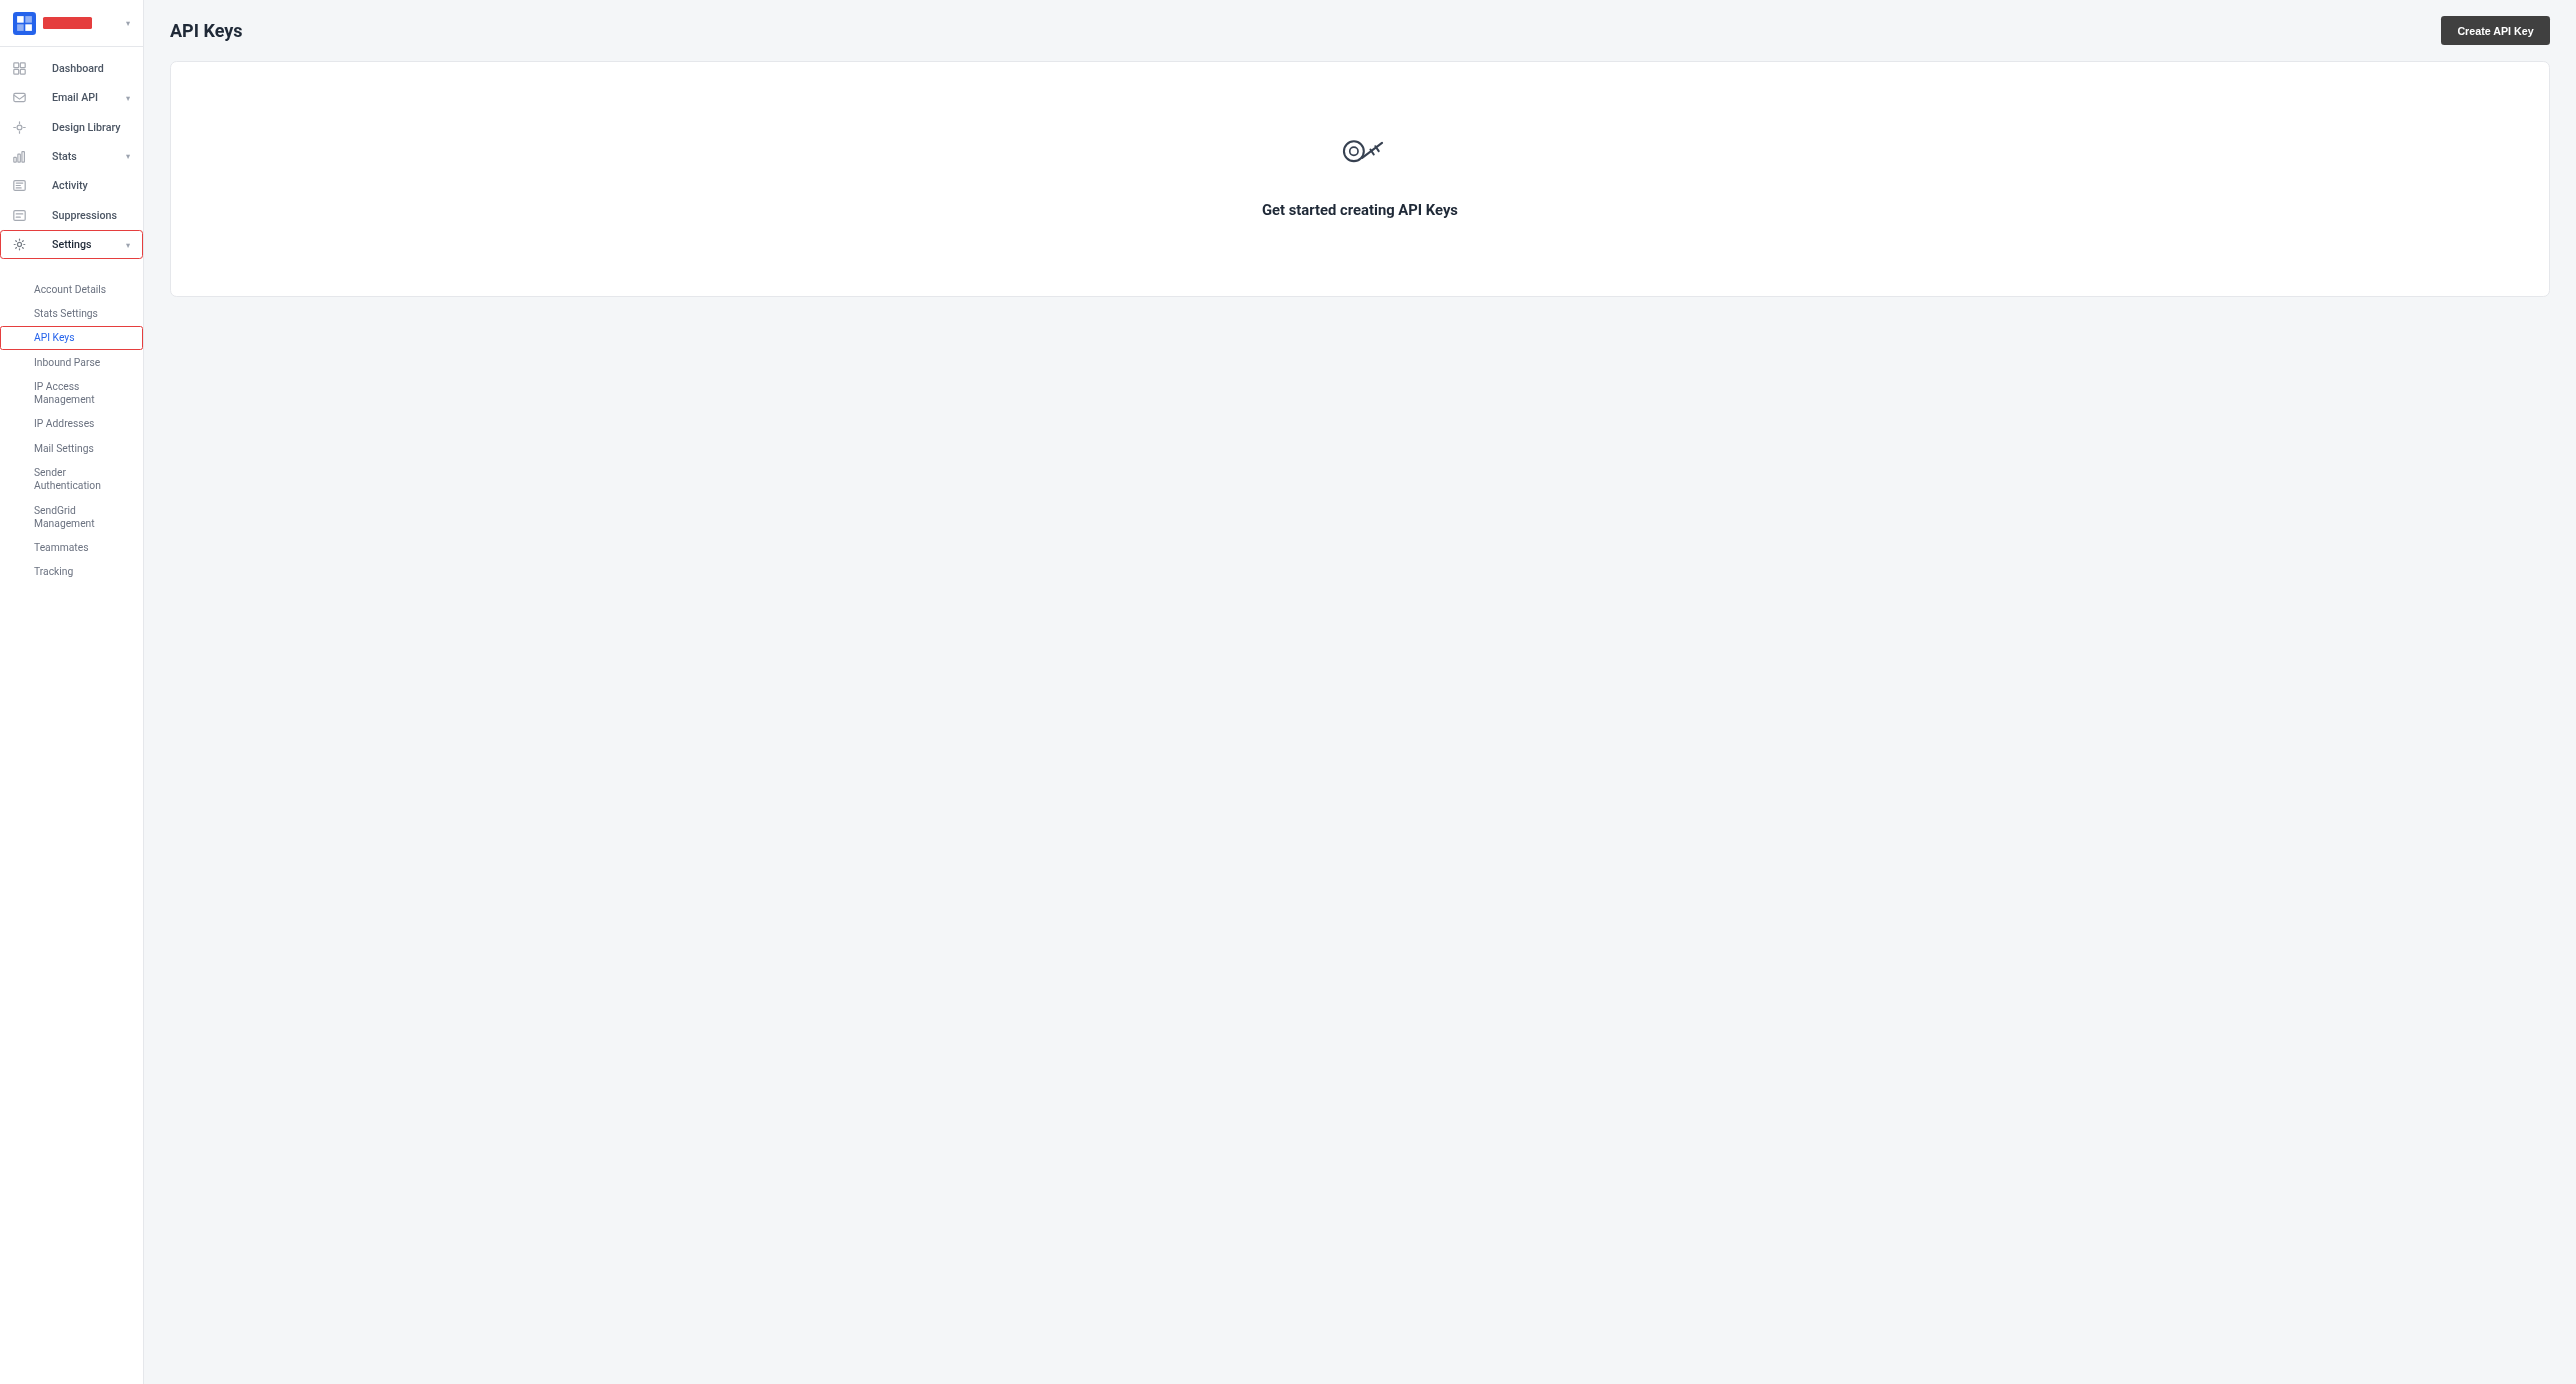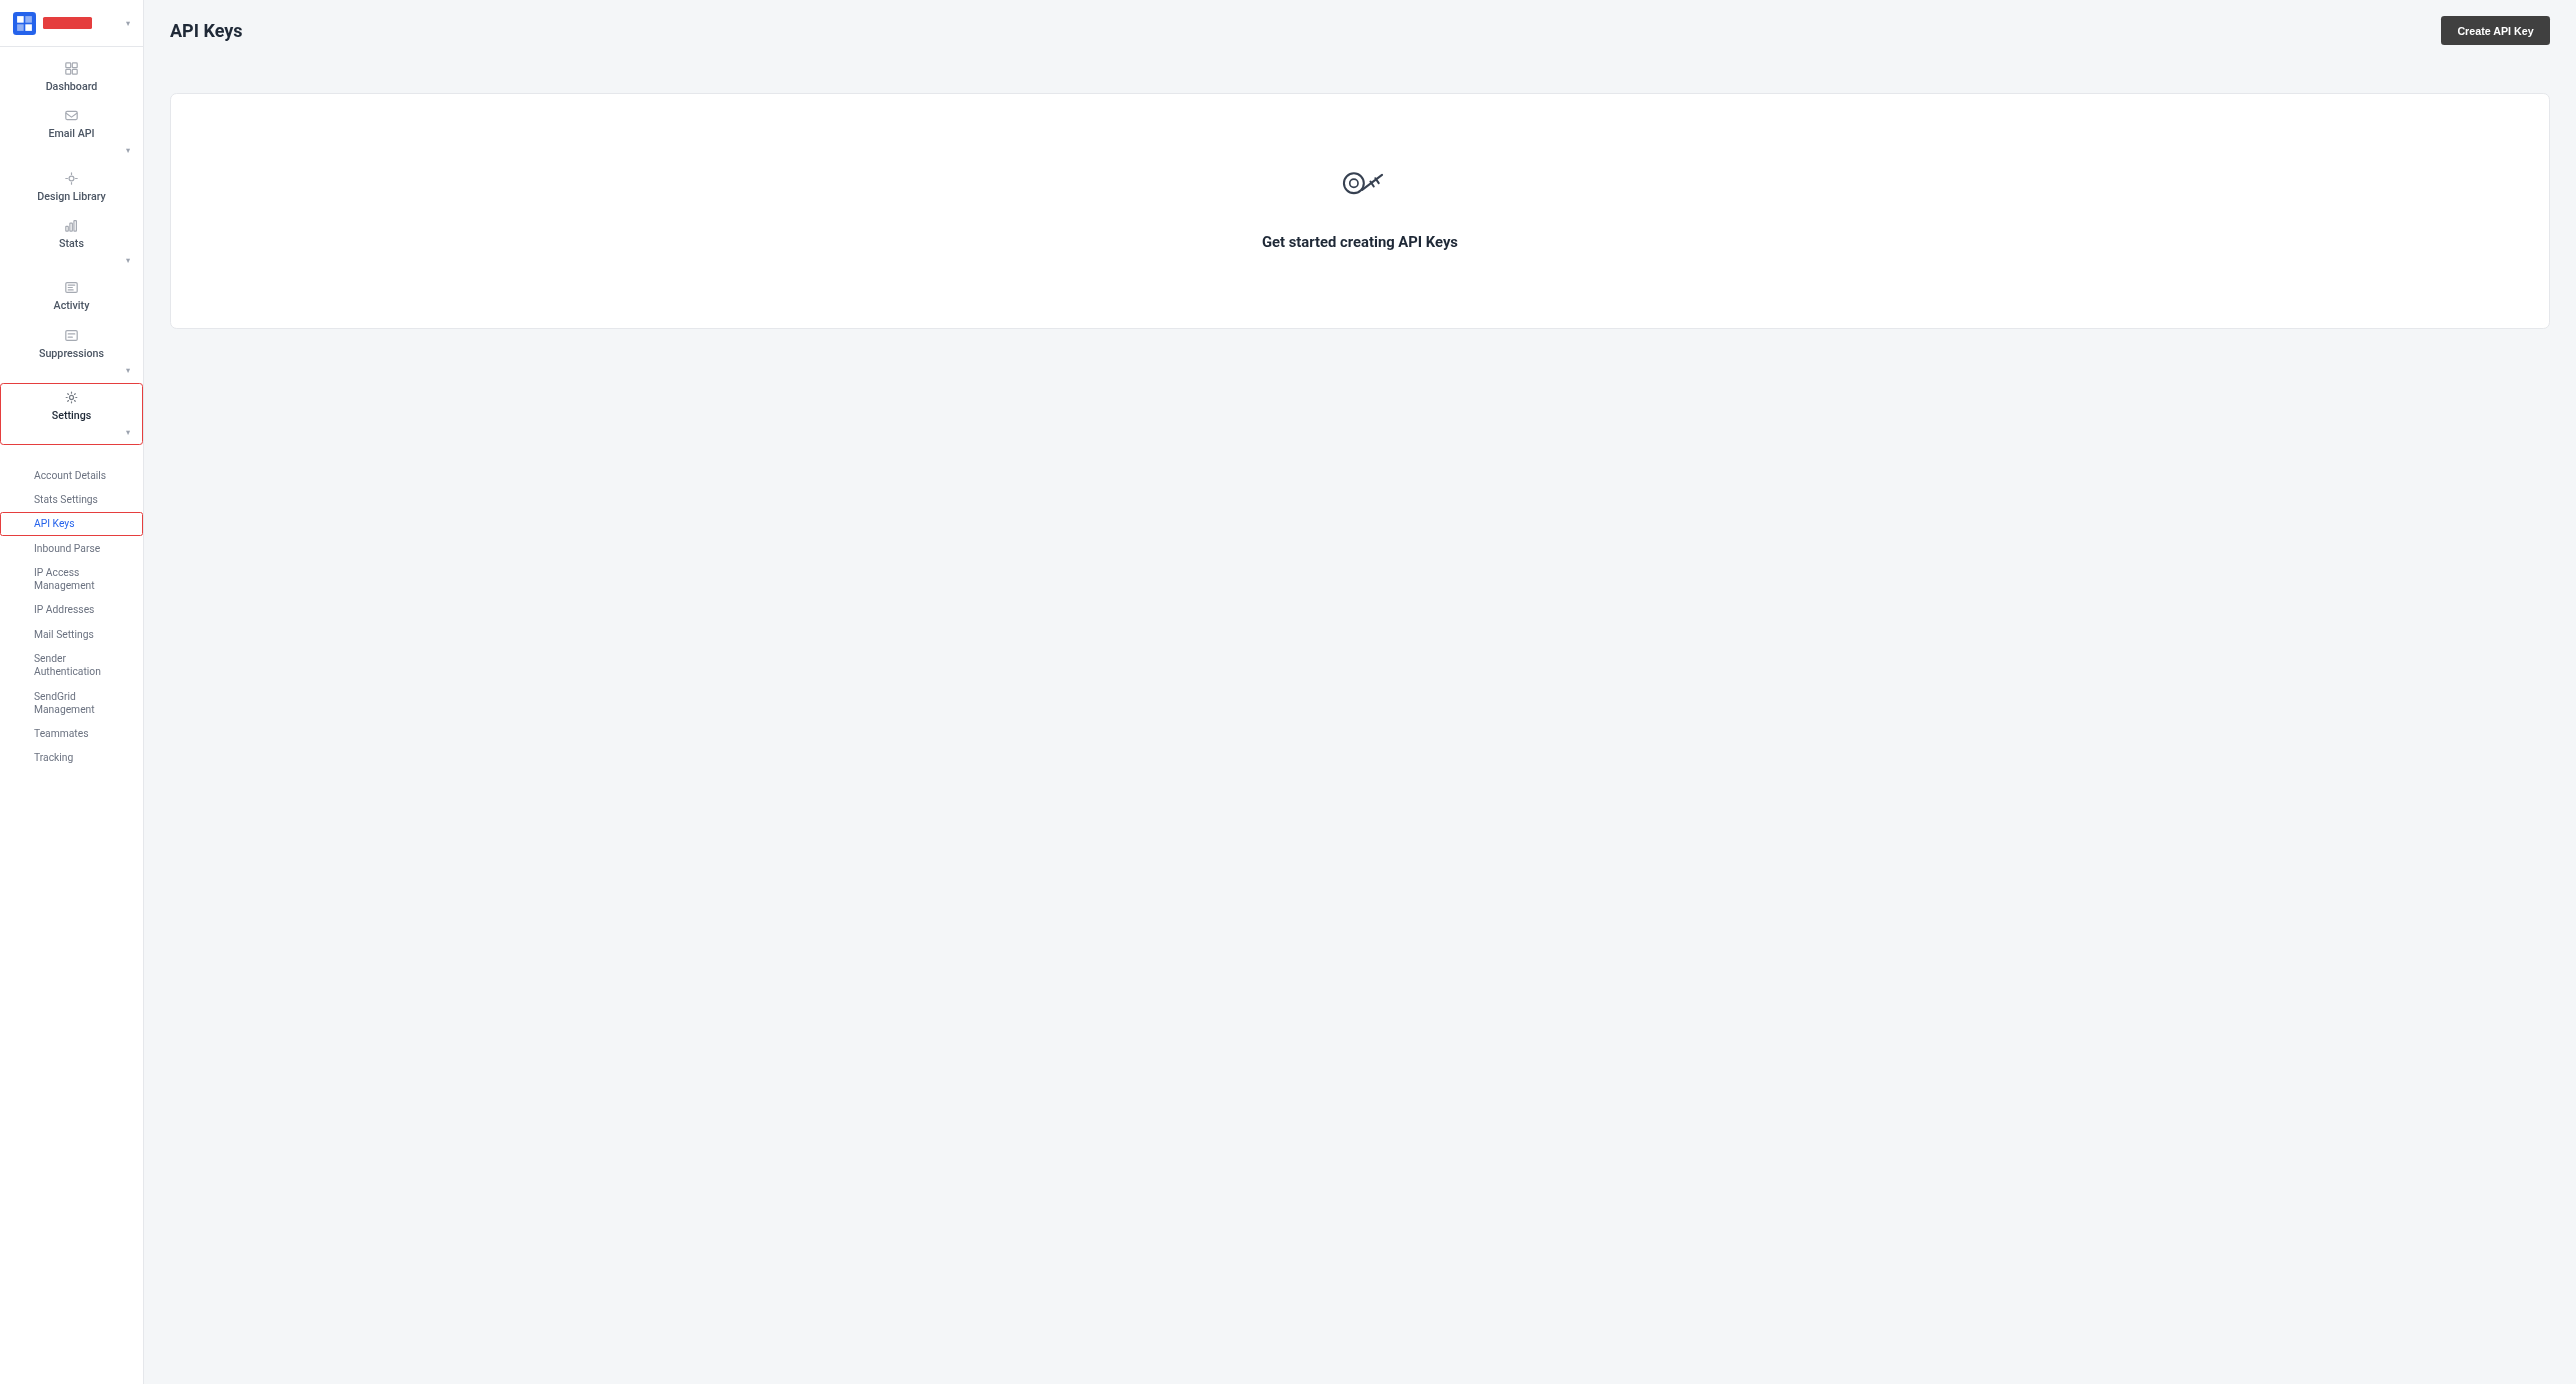--- a/index.html
+++ b/index.html
@@ -44,29 +44,28 @@
     }
 
     .sidebar-nav {
       padding: 6.6px 0;
       flex: 1;
     }
 
     .nav-item {
       display: flex;
       align-items: center;
-      gap: 5px;
+      gap: 26px;
       padding: 8.2px 13px;
       cursor: pointer;
       color: #4b5563;
       font-size: 10.7px;
       font-weight: 500;
       text-decoration: none;
       transition: background 0.15s;
-      flex-direction: column;
     }
 
     .nav-item.active {
       outline: 1.6px solid #e53e3e;
       outline-offset: -1.6px;
       border-radius: 3.3px;
       color: #1f2937;
     }
 
     .nav-item .nav-icon {
@@ -146,21 +145,20 @@
     .empty-state-card {
       background: #ffffff;
       border: 0.8px solid #e5e7eb;
       border-radius: 6.6px;
       display: flex;
       flex-direction: column;
       align-items: center;
       justify-content: center;
       padding: 66px 33px;
       text-align: center;
-      margin-top: 32px;
     }
 
     .key-icon-wrap {
       margin-bottom: 16.4px;
     }
 
     .empty-state-title {
       font-size: 14.8px;
       font-weight: 700;
       color: #1f2937;

